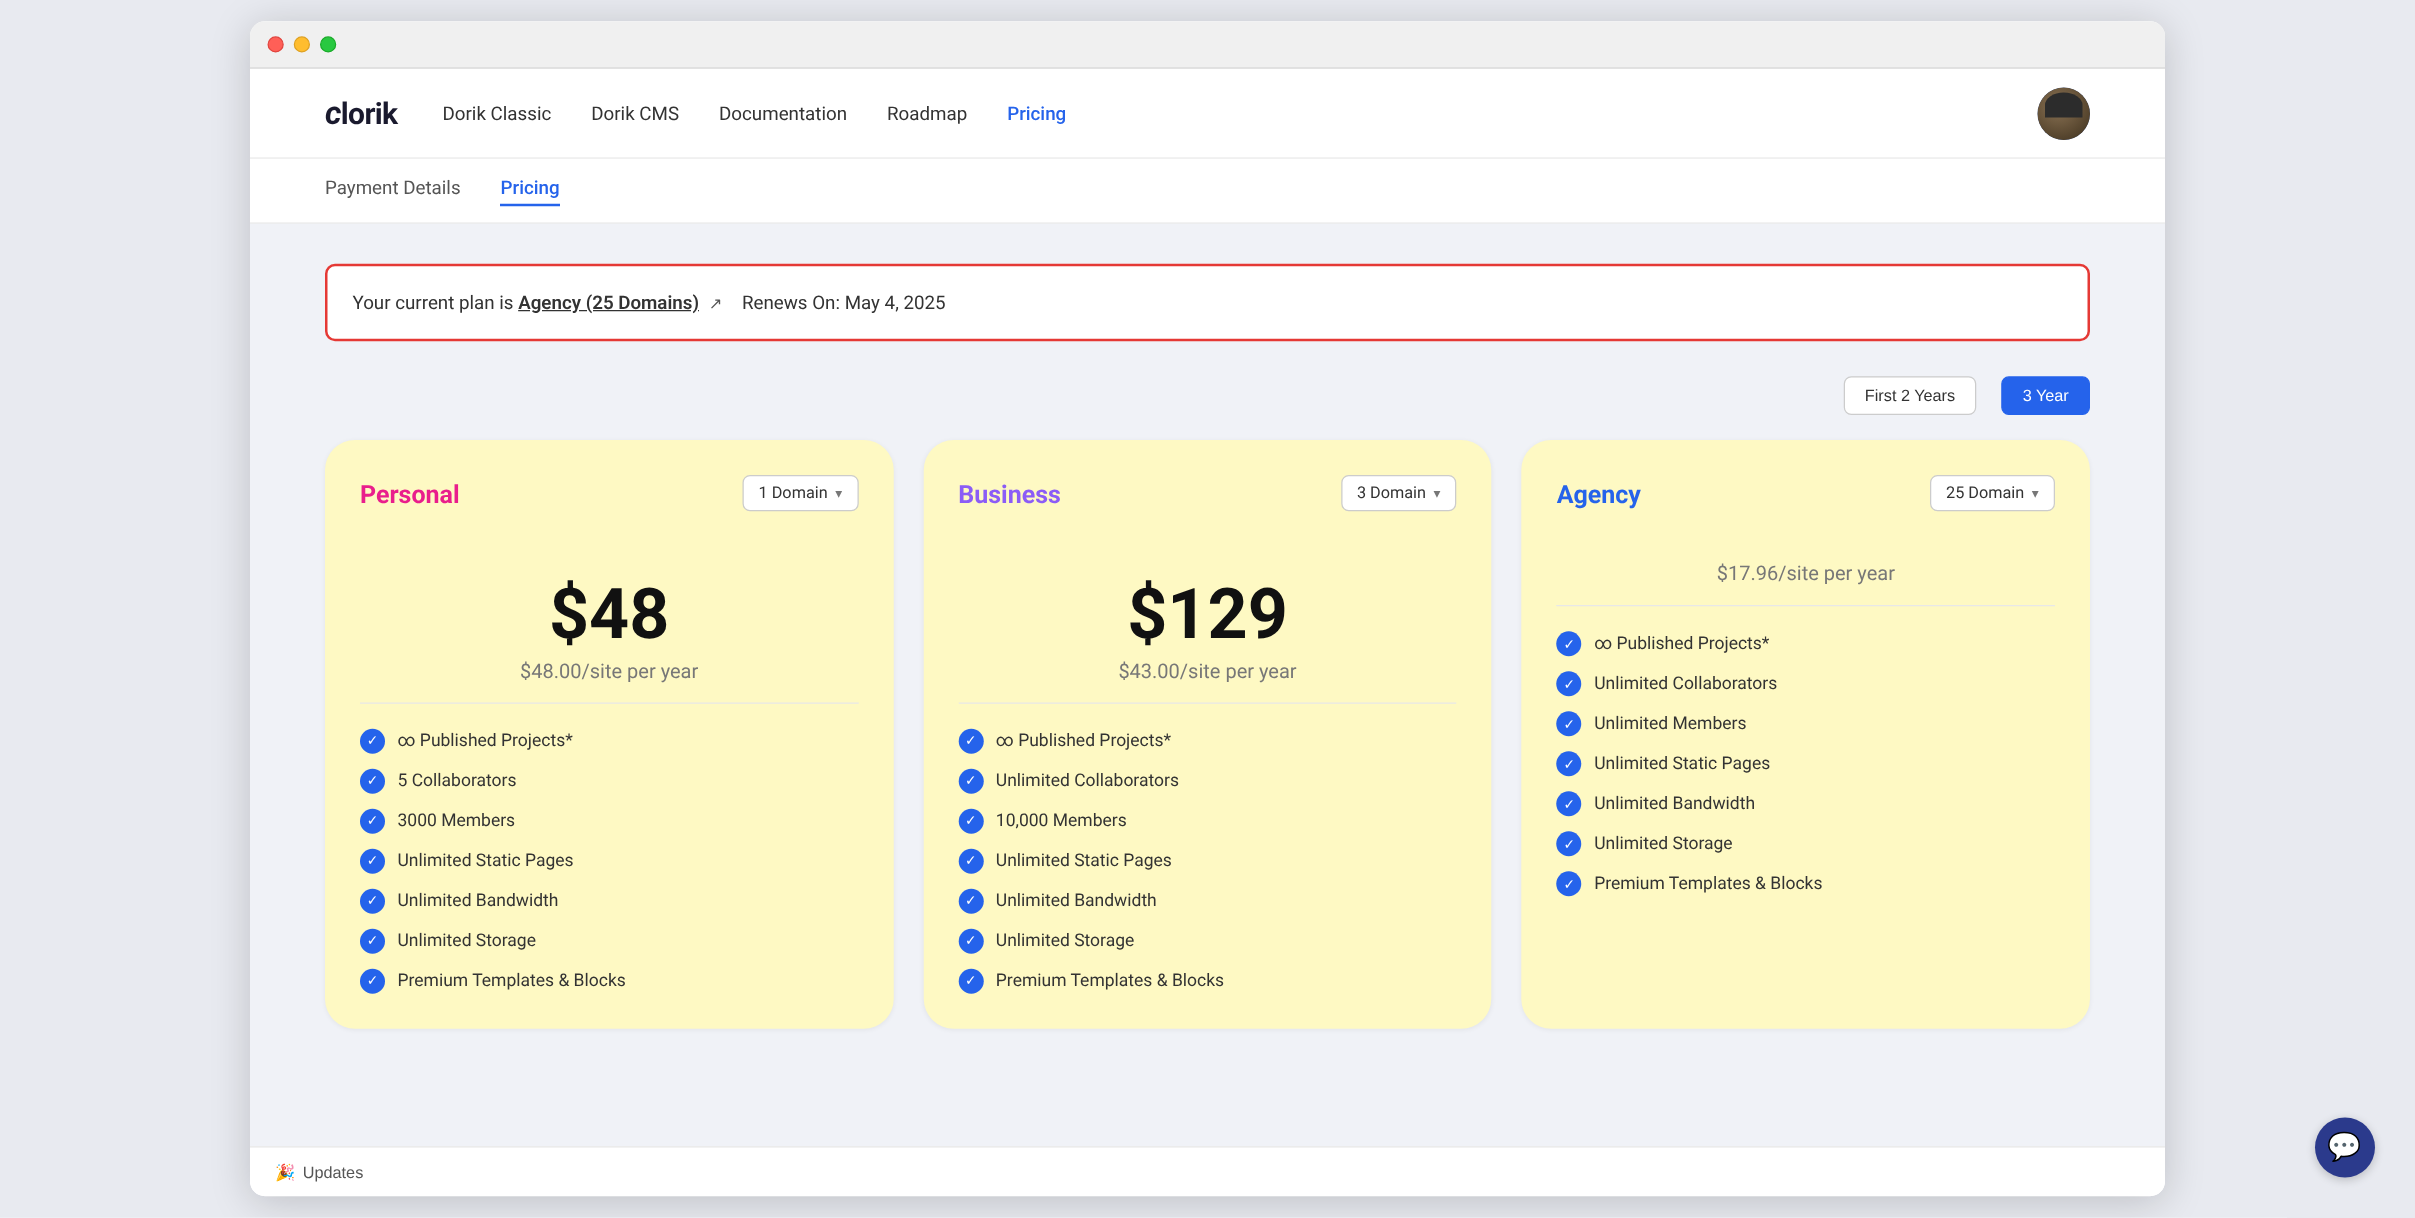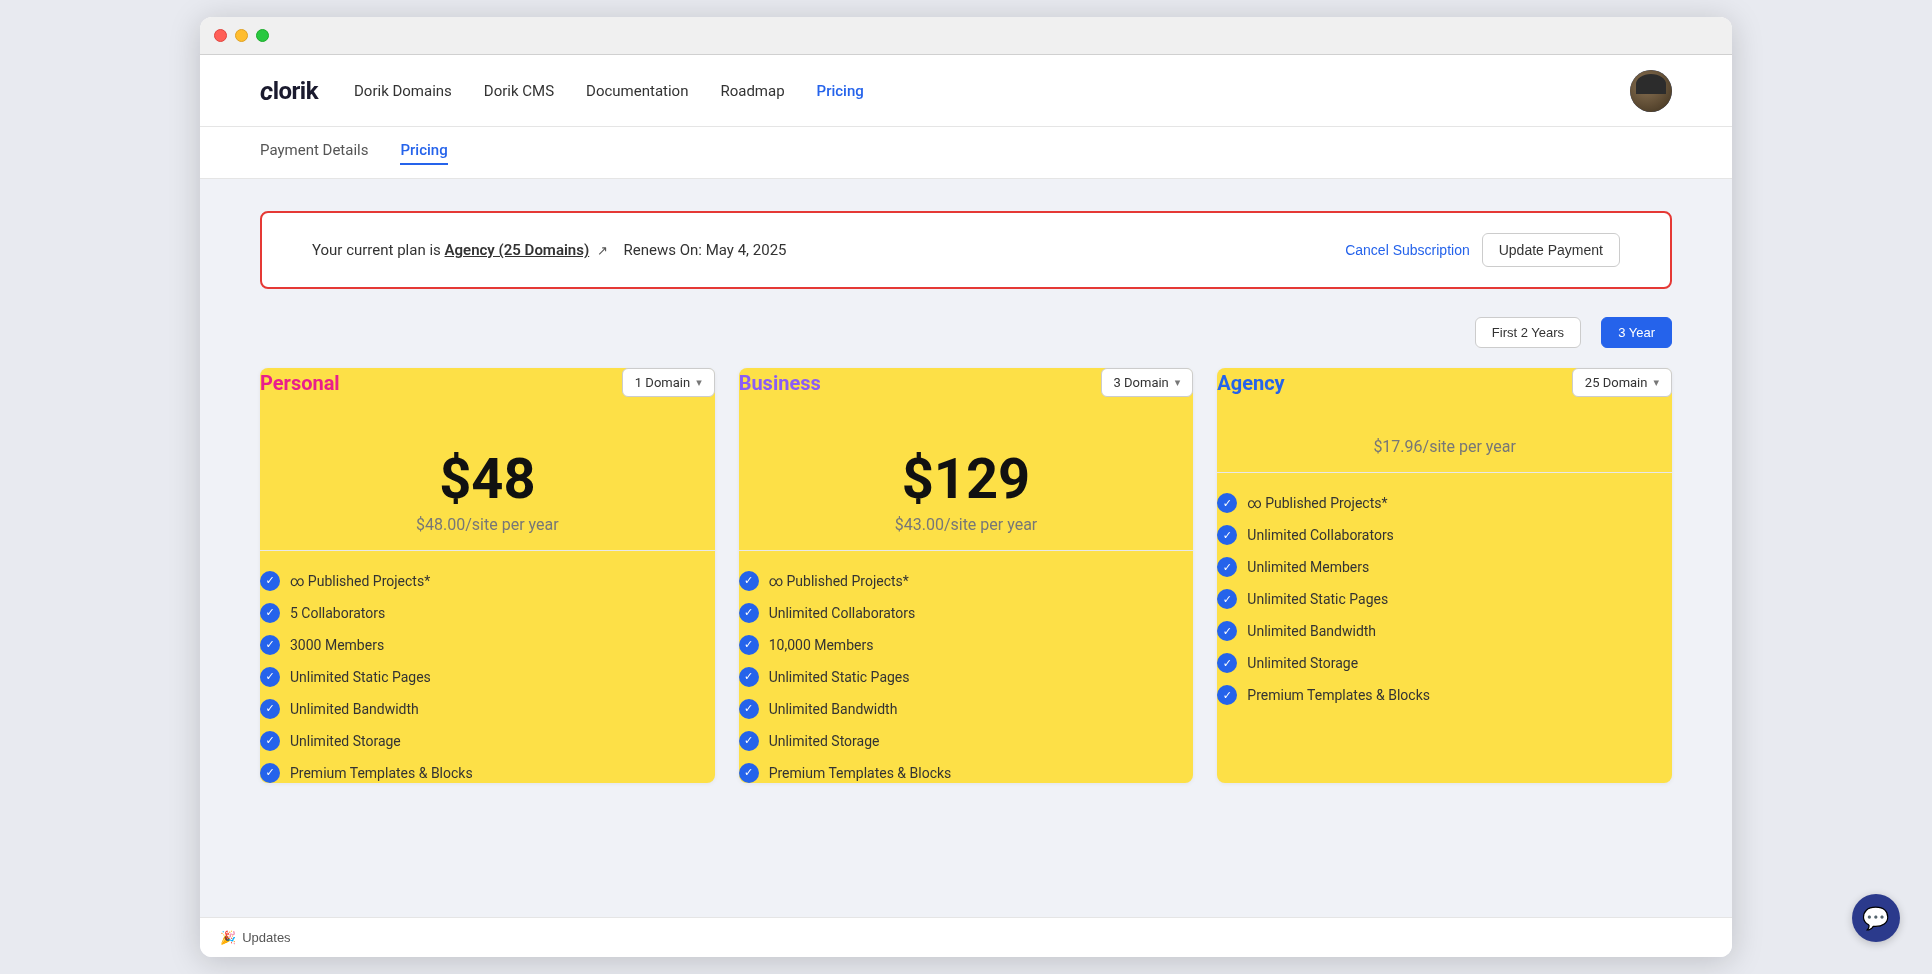--- a/index.html
+++ b/index.html
@@ -132,21 +132,21 @@
     .main-content {
       background: #f0f2f7;
       flex: 1;
       padding: 32px 60px;
     }
 
     .current-plan-box {
       background: #fff;
       border: 2px solid #e53935;
       border-radius: 8px;
-      padding: 20px 50px;
+      padding: 20px 20px;
       display: flex;
       align-items: center;
       justify-content: space-between;
       margin-bottom: 28px;
     }
     .current-plan-text {
       font-size: 15px;
       color: #333;
     }
     .plan-name {
@@ -208,22 +208,23 @@
       color: #fff;
       border-color: #2563eb;
     }
 
     .pricing-grid {
       display: grid;
       grid-template-columns: 1fr 1fr 1fr;
       gap: 24px;
     }
     .pricing-card {
-      background: #fde047;
-      border-radius: 8px;
+      background: #fef9c3;
+      border-radius: 24px;
+      padding: 28px;
       box-shadow: 0 1px 4px rgba(0,0,0,0.06);
     }
     .card-header {
       display: flex;
       align-items: center;
       justify-content: space-between;
       margin-bottom: 20px;
     }
     .plan-title {
       font-size: 20px;
@@ -333,21 +334,21 @@
     <div class="traffic-light tl-green"></div>
   </div>
 
   <div class="navbar">
     <div class="nav-left">
       <div class="logo">
         <span class="logo-d">c</span>
         <span>lorik</span>
       </div>
       <nav class="nav-links">
-        <a class="nav-link">Dorik Domains</a>
+        <a class="nav-link">Dorik Classic</a>
         <a class="nav-link">Dorik CMS</a>
         <a class="nav-link">Documentation</a>
         <a class="nav-link">Roadmap</a>
         <a class="nav-link active">Pricing</a>
       </nav>
     </div>
     <div class="nav-right">
       <div class="avatar">
         <div class="avatar-img"></div>
       </div>
@@ -364,24 +365,20 @@
     <div class="current-plan-box">
       <div class="current-plan-text">
         <span>Your current plan is</span>
         <span class="plan-name">Agency (25 Domains)</span>
         <span class="external-link-icon">↗</span>
         <span class="renews-text">
           <span>Renews On:</span>
           <span>May 4, 2025</span>
         </span>
       </div>
-      <div class="plan-actions">
-        <button class="cancel-btn">Cancel Subscription</button>
-        <button class="update-btn">Update Payment</button>
-      </div>
     </div>
 
     <div class="billing-toggle">
       <button class="toggle-btn">First 2 Years</button>
       <button class="toggle-btn active">3 Year</button>
     </div>
 
     <div class="pricing-grid">
 
       <div class="pricing-card">

